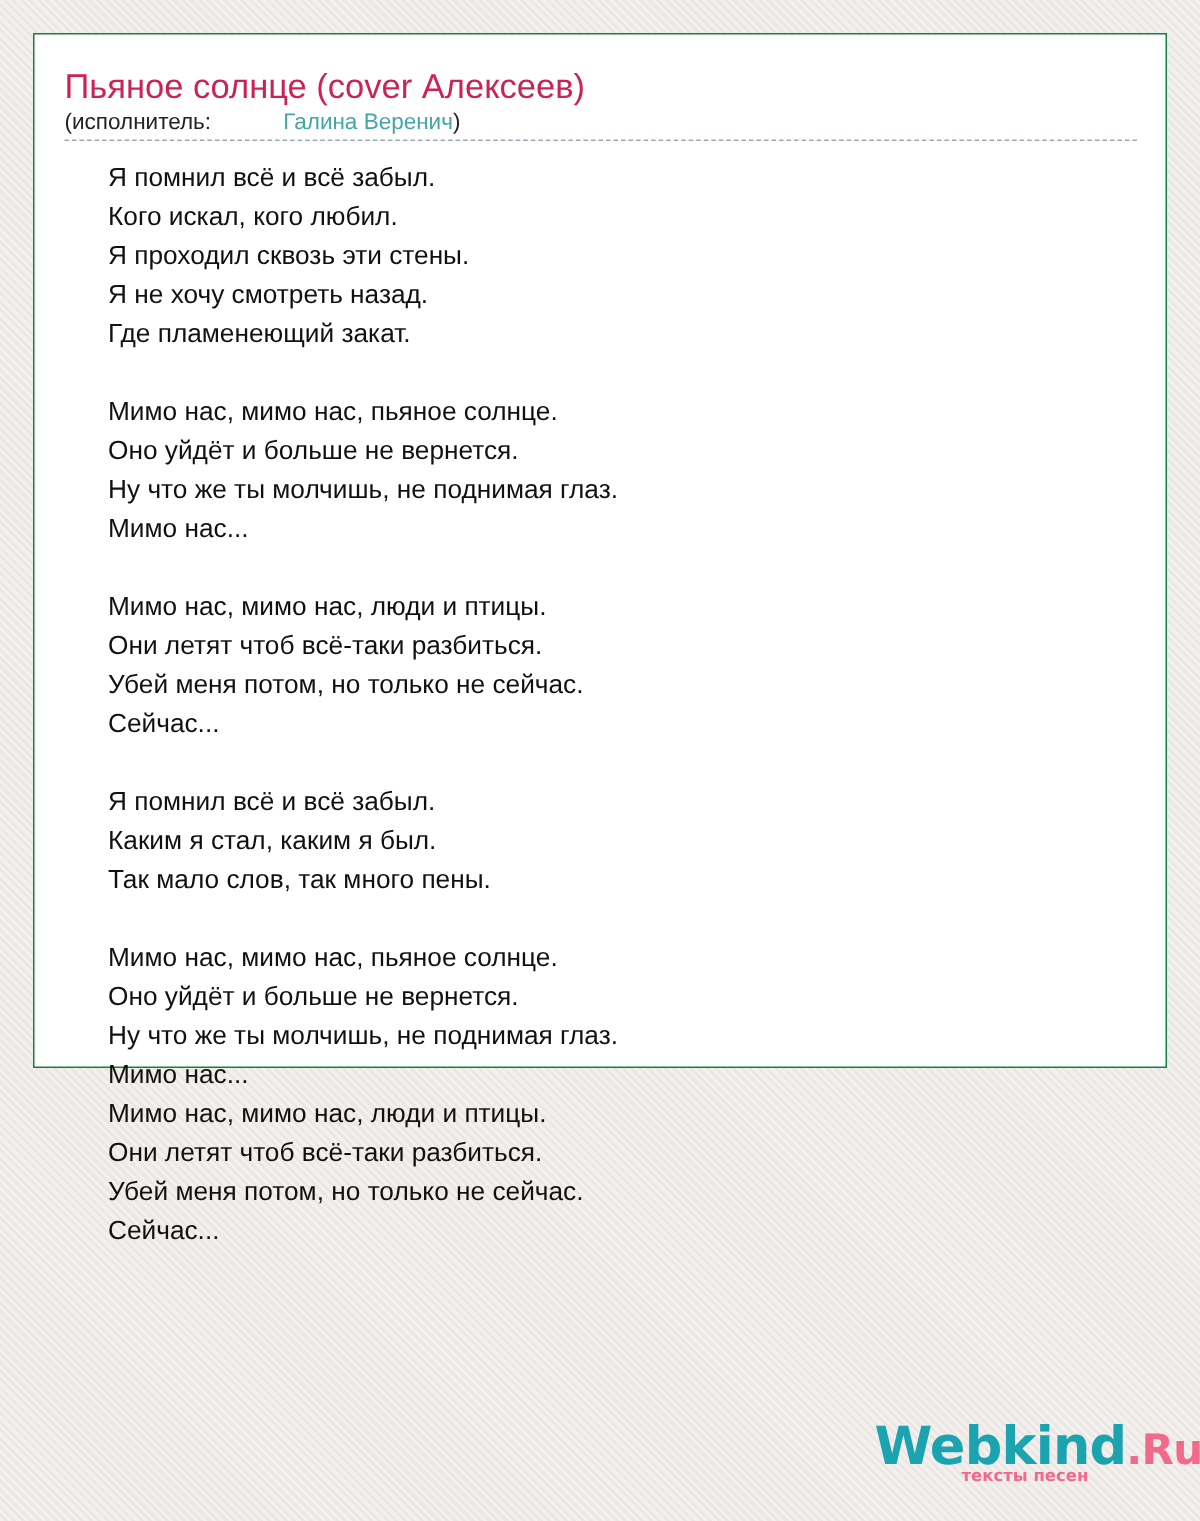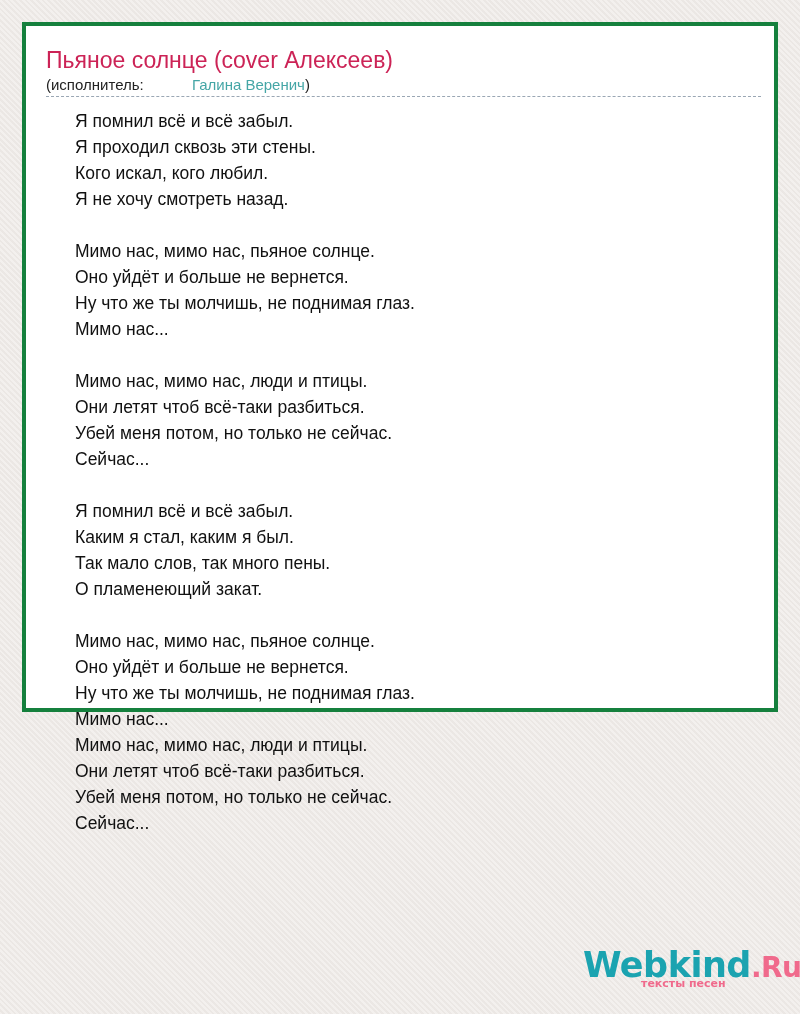--- a/index.html
+++ b/index.html
@@ -7,21 +7,21 @@
       width: 800px; height: 1014px; overflow: hidden;
       background: #efebe8;
       background-image:
         repeating-linear-gradient(45deg, rgba(255,255,255,0.25) 0 2px, rgba(0,0,0,0.015) 2px 4px);
       font-family: "Liberation Sans", sans-serif;
       position: relative;
     }
     .panel {
       position: absolute; left: 22px; top: 22px; width: 756px; height: 690px;
       background: #ffffff;
-      border: 4px solid #15803d;
+      border: 1px solid #15803d;
       box-sizing: border-box;
     }
     .title {
       position: absolute; left: 20px; top: 20px;
       font-size: 23px; color: #cc2356; margin: 0; font-weight: normal;
       line-height: 28px; white-space: nowrap;
     }
     .subtitle {
       position: absolute; left: 20px; top: 50px;
       font-size: 15px; color: #222; line-height: 18px; white-space: nowrap;
@@ -59,44 +59,44 @@
 <div class="panel">
   <h1 class="title">Пьяное солнце (cover Алексеев)</h1>
   <div class="subtitle">
     <span>(исполнитель: </span><a class="artist">Галина Веренич</a><span>)</span>
   </div>
   <div class="divider"></div>
 
   <div class="lyrics">
     <div>
       <div class="line">Я помнил всё и всё забыл.</div>
+      <div class="line">Кого искал, кого любил.</div>
       <div class="line">Я проходил сквозь эти стены.</div>
-      <div class="line">Кого искал, кого любил.</div>
       <div class="line">Я не хочу смотреть назад.</div>
+      <div class="line">Где пламенеющий закат.</div>
     </div>
     <div class="gap"></div>
     <div>
       <div class="line">Мимо нас, мимо нас, пьяное солнце.</div>
       <div class="line">Оно уйдёт и больше не вернется.</div>
       <div class="line">Ну что же ты молчишь, не поднимая глаз.</div>
       <div class="line">Мимо нас...</div>
     </div>
     <div class="gap"></div>
     <div>
       <div class="line">Мимо нас, мимо нас, люди и птицы.</div>
       <div class="line">Они летят чтоб всё-таки разбиться.</div>
       <div class="line">Убей меня потом, но только не сейчас.</div>
       <div class="line">Сейчас...</div>
     </div>
     <div class="gap"></div>
     <div>
       <div class="line">Я помнил всё и всё забыл.</div>
       <div class="line">Каким я стал, каким я был.</div>
       <div class="line">Так мало слов, так много пены.</div>
-      <div class="line">О пламенеющий закат.</div>
     </div>
     <div class="gap"></div>
     <div>
       <div class="line">Мимо нас, мимо нас, пьяное солнце.</div>
       <div class="line">Оно уйдёт и больше не вернется.</div>
       <div class="line">Ну что же ты молчишь, не поднимая глаз.</div>
       <div class="line">Мимо нас...</div>
       <div class="line">Мимо нас, мимо нас, люди и птицы.</div>
       <div class="line">Они летят чтоб всё-таки разбиться.</div>
       <div class="line">Убей меня потом, но только не сейчас.</div>

